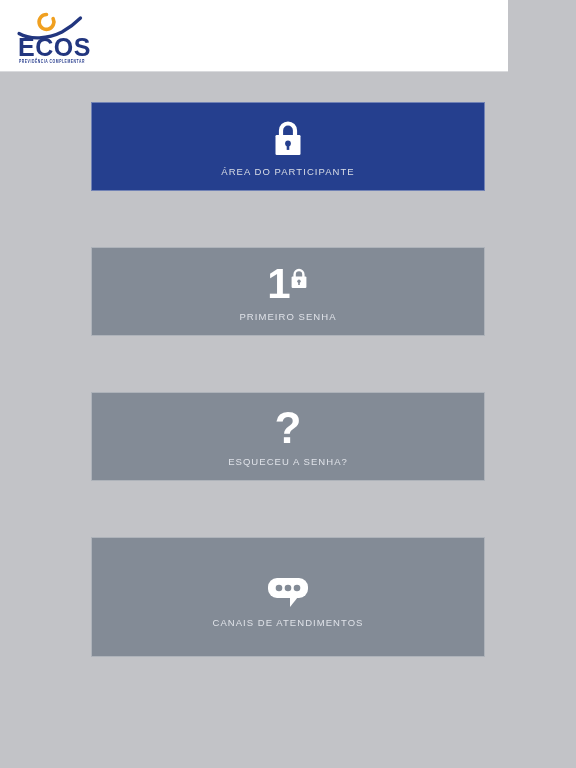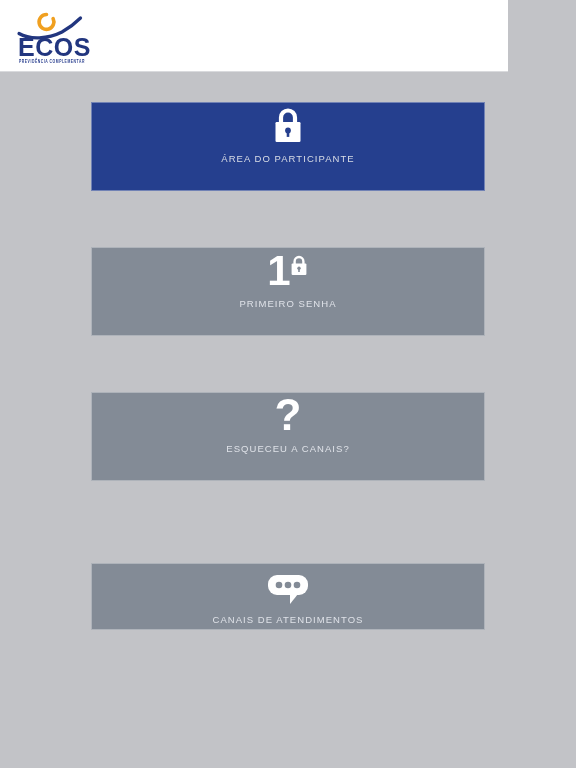--- a/index.html
+++ b/index.html
@@ -26,21 +26,21 @@
     color:#2a3f8f; font-weight:bold;
     white-space:nowrap;
     transform:scaleY(1.35); transform-origin:left top;
   }
 
   
   .tile {
     position:absolute; left:91px; width:394px;
     border:1px solid rgba(255,255,255,0.35);
     display:flex; flex-direction:column;
-    align-items:center; justify-content:flex-start;
+    align-items:center; justify-content:center;
     cursor:pointer; user-select:none;
   }
   .tile.blue { background:#253f8e; }
   .tile.gray { background:#838b96; }
 
   .tile-icon {
     display:flex; align-items:flex-end; justify-content:center;
     height:42px; margin-bottom:8px;
   }
   .tile-icon svg { display:block; }
@@ -51,21 +51,21 @@
     color:#dfe2e8;
     text-align:center;
     white-space:nowrap;
   }
   .tile.blue .tile-label { color:#d9dde6; }
 
   
   #tile-0 { top:102px; height:89px; }
   #tile-1 { top:247px; height:89px; }
   #tile-2 { top:392px; height:89px; }
-  #tile-3 { top:537px; height:67px;margin-top:26px; }
+  #tile-3 { top:537px; height:120px; }
 
   
   .one-wrap { display:flex; align-items:flex-start; }
   .one-digit {
     font-family:"Liberation Sans", sans-serif;
     font-weight:bold; font-size:42px; line-height:38px;
     color:#ffffff;
   }
   .mini-lock { margin-top:2px; margin-left:-2px; }
 
@@ -122,21 +122,21 @@
         </span>
       </div>
     </div>
     <div class="tile-label">PRIMEIRO SENHA</div>
   </div>
 
   <div class="tile gray" id="tile-2">
     <div class="tile-icon">
       <span class="qmark">?</span>
     </div>
-    <div class="tile-label">ESQUECEU A CANAIS?</div>
+    <div class="tile-label">ESQUECEU A SENHA?</div>
   </div>
 
   <div class="tile gray" id="tile-3">
     <div class="tile-icon">
       <svg width="44" height="36" viewBox="0 0 44 36" xmlns="http://www.w3.org/2000/svg">
         <rect x="2" y="5" width="40" height="20" rx="9" fill="#ffffff"></rect>
         <path d="M24 23 L24 34 L32 24 Z" fill="#ffffff"></path>
         <circle cx="13" cy="15" r="3.3" fill="#838b96"></circle>
         <circle cx="22" cy="15" r="3.3" fill="#838b96"></circle>
         <circle cx="31" cy="15" r="3.3" fill="#838b96"></circle>

